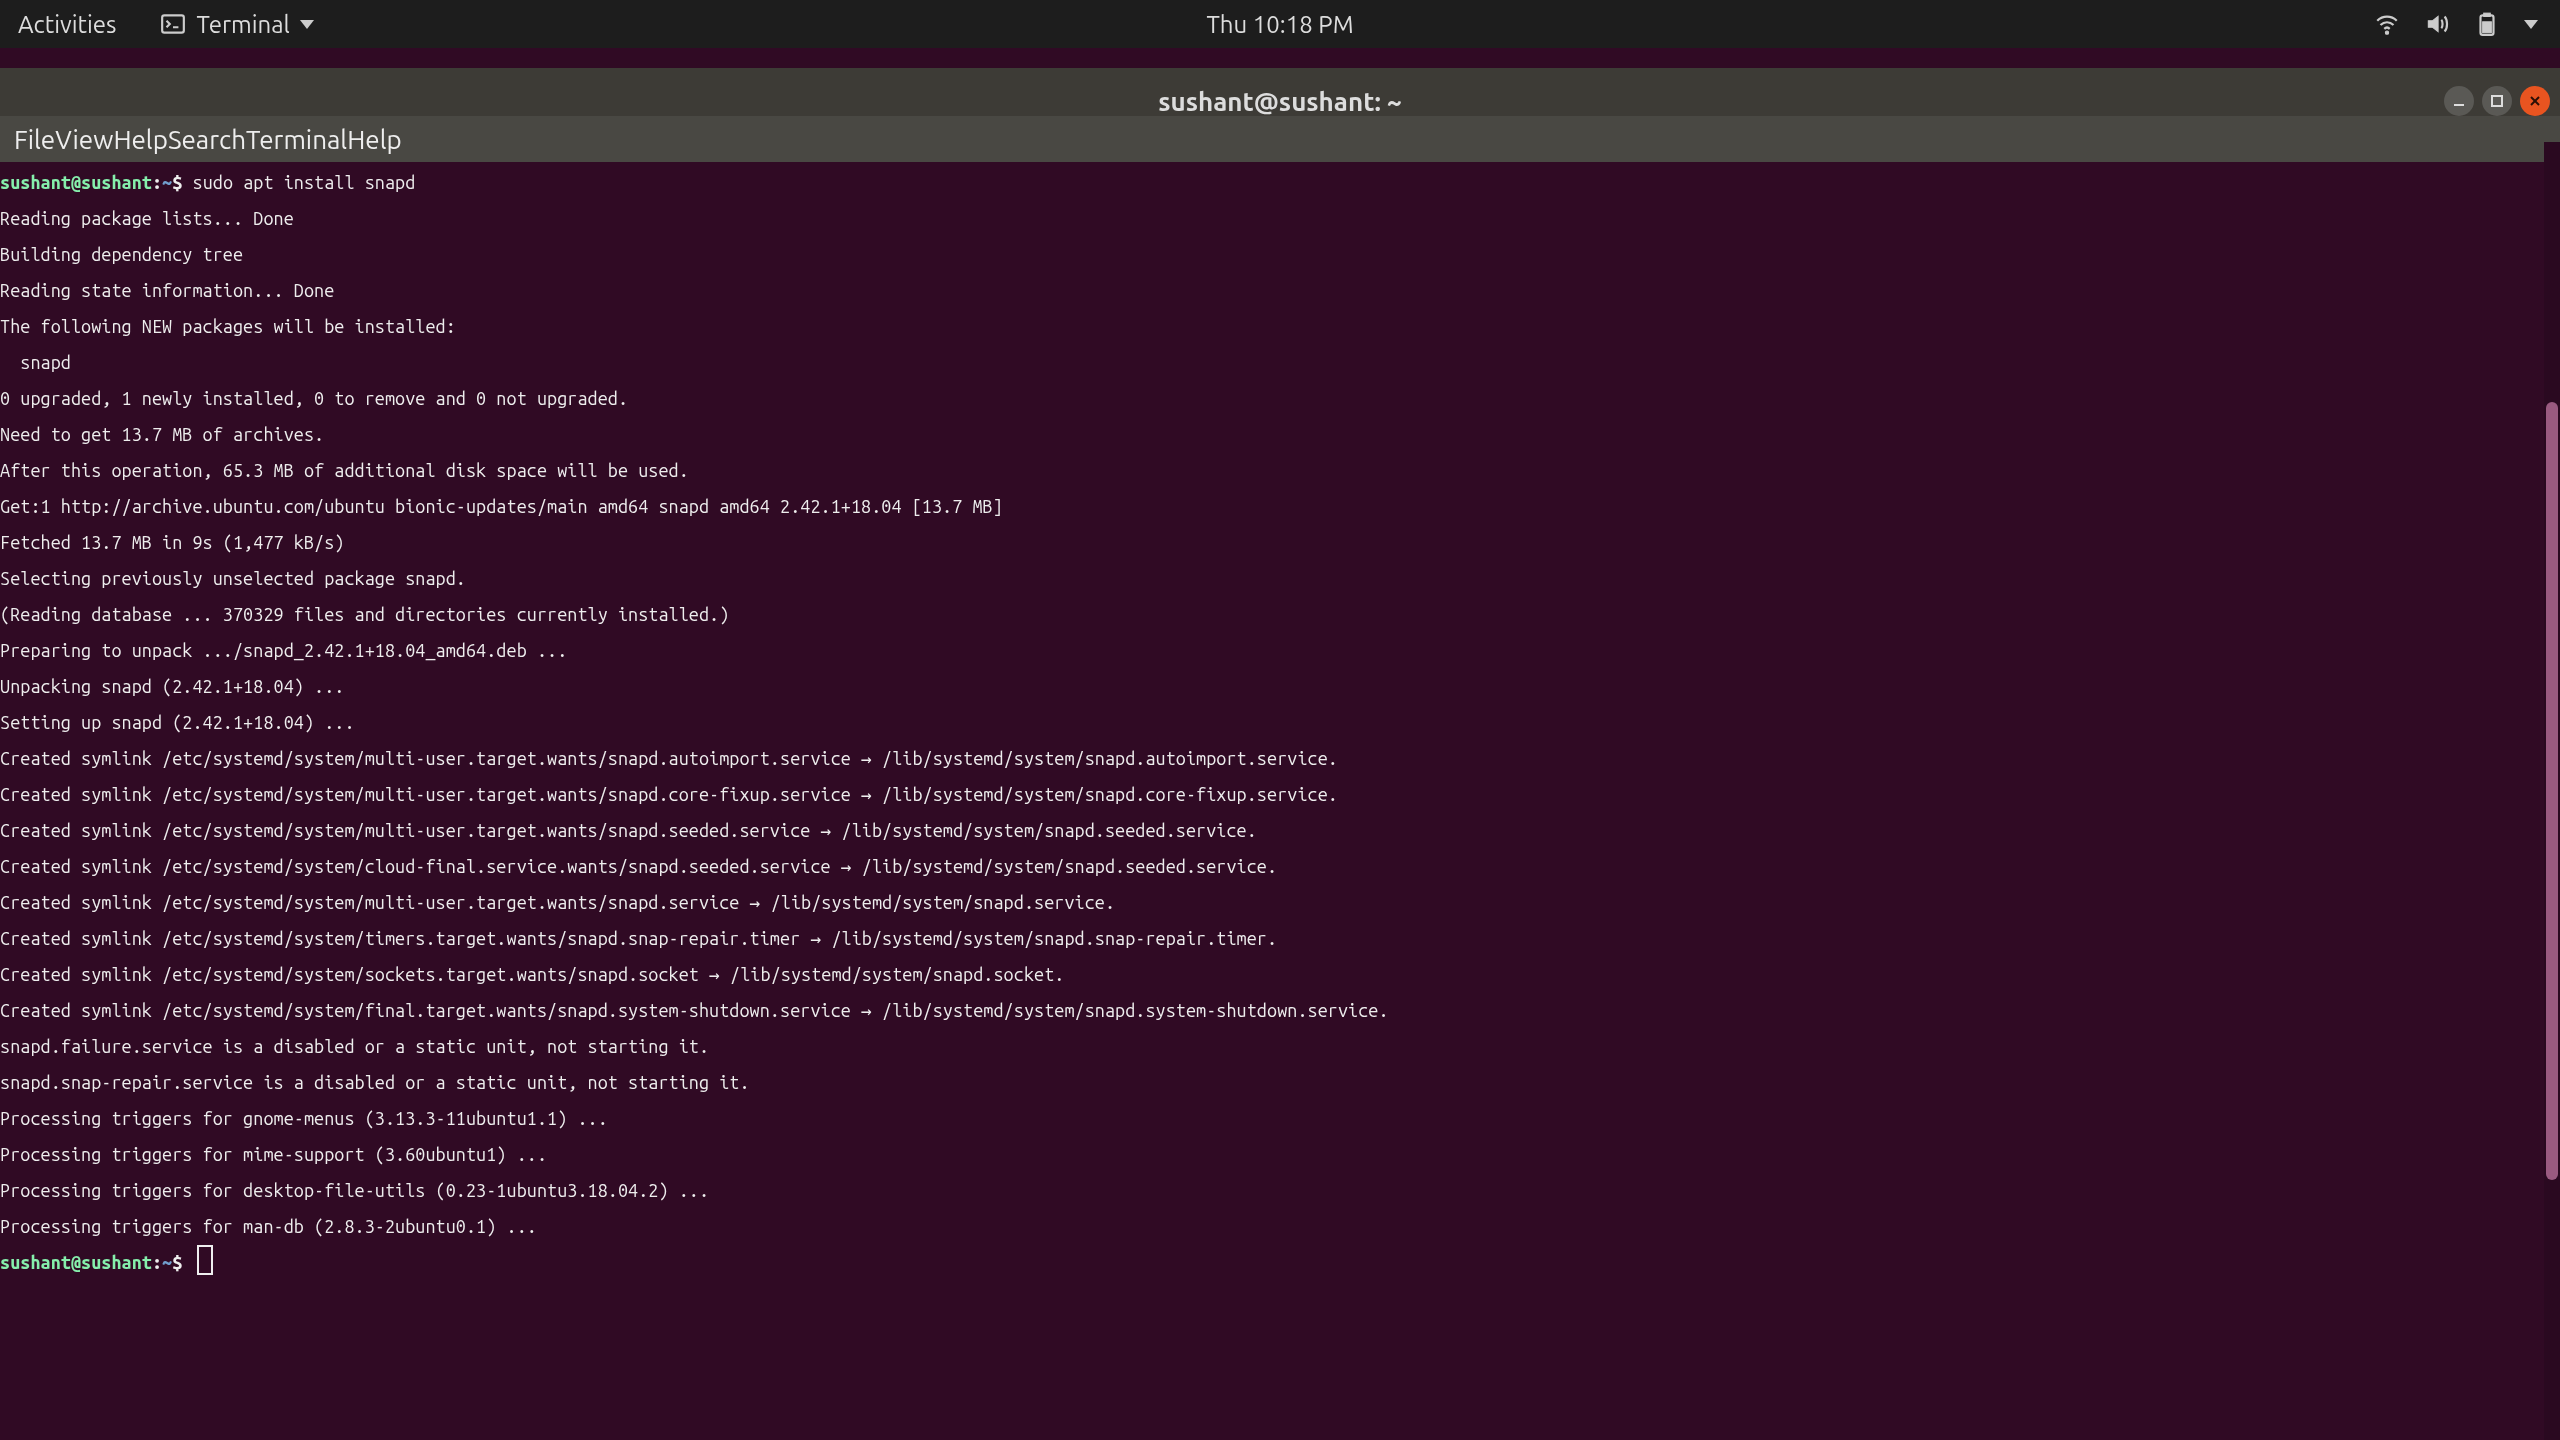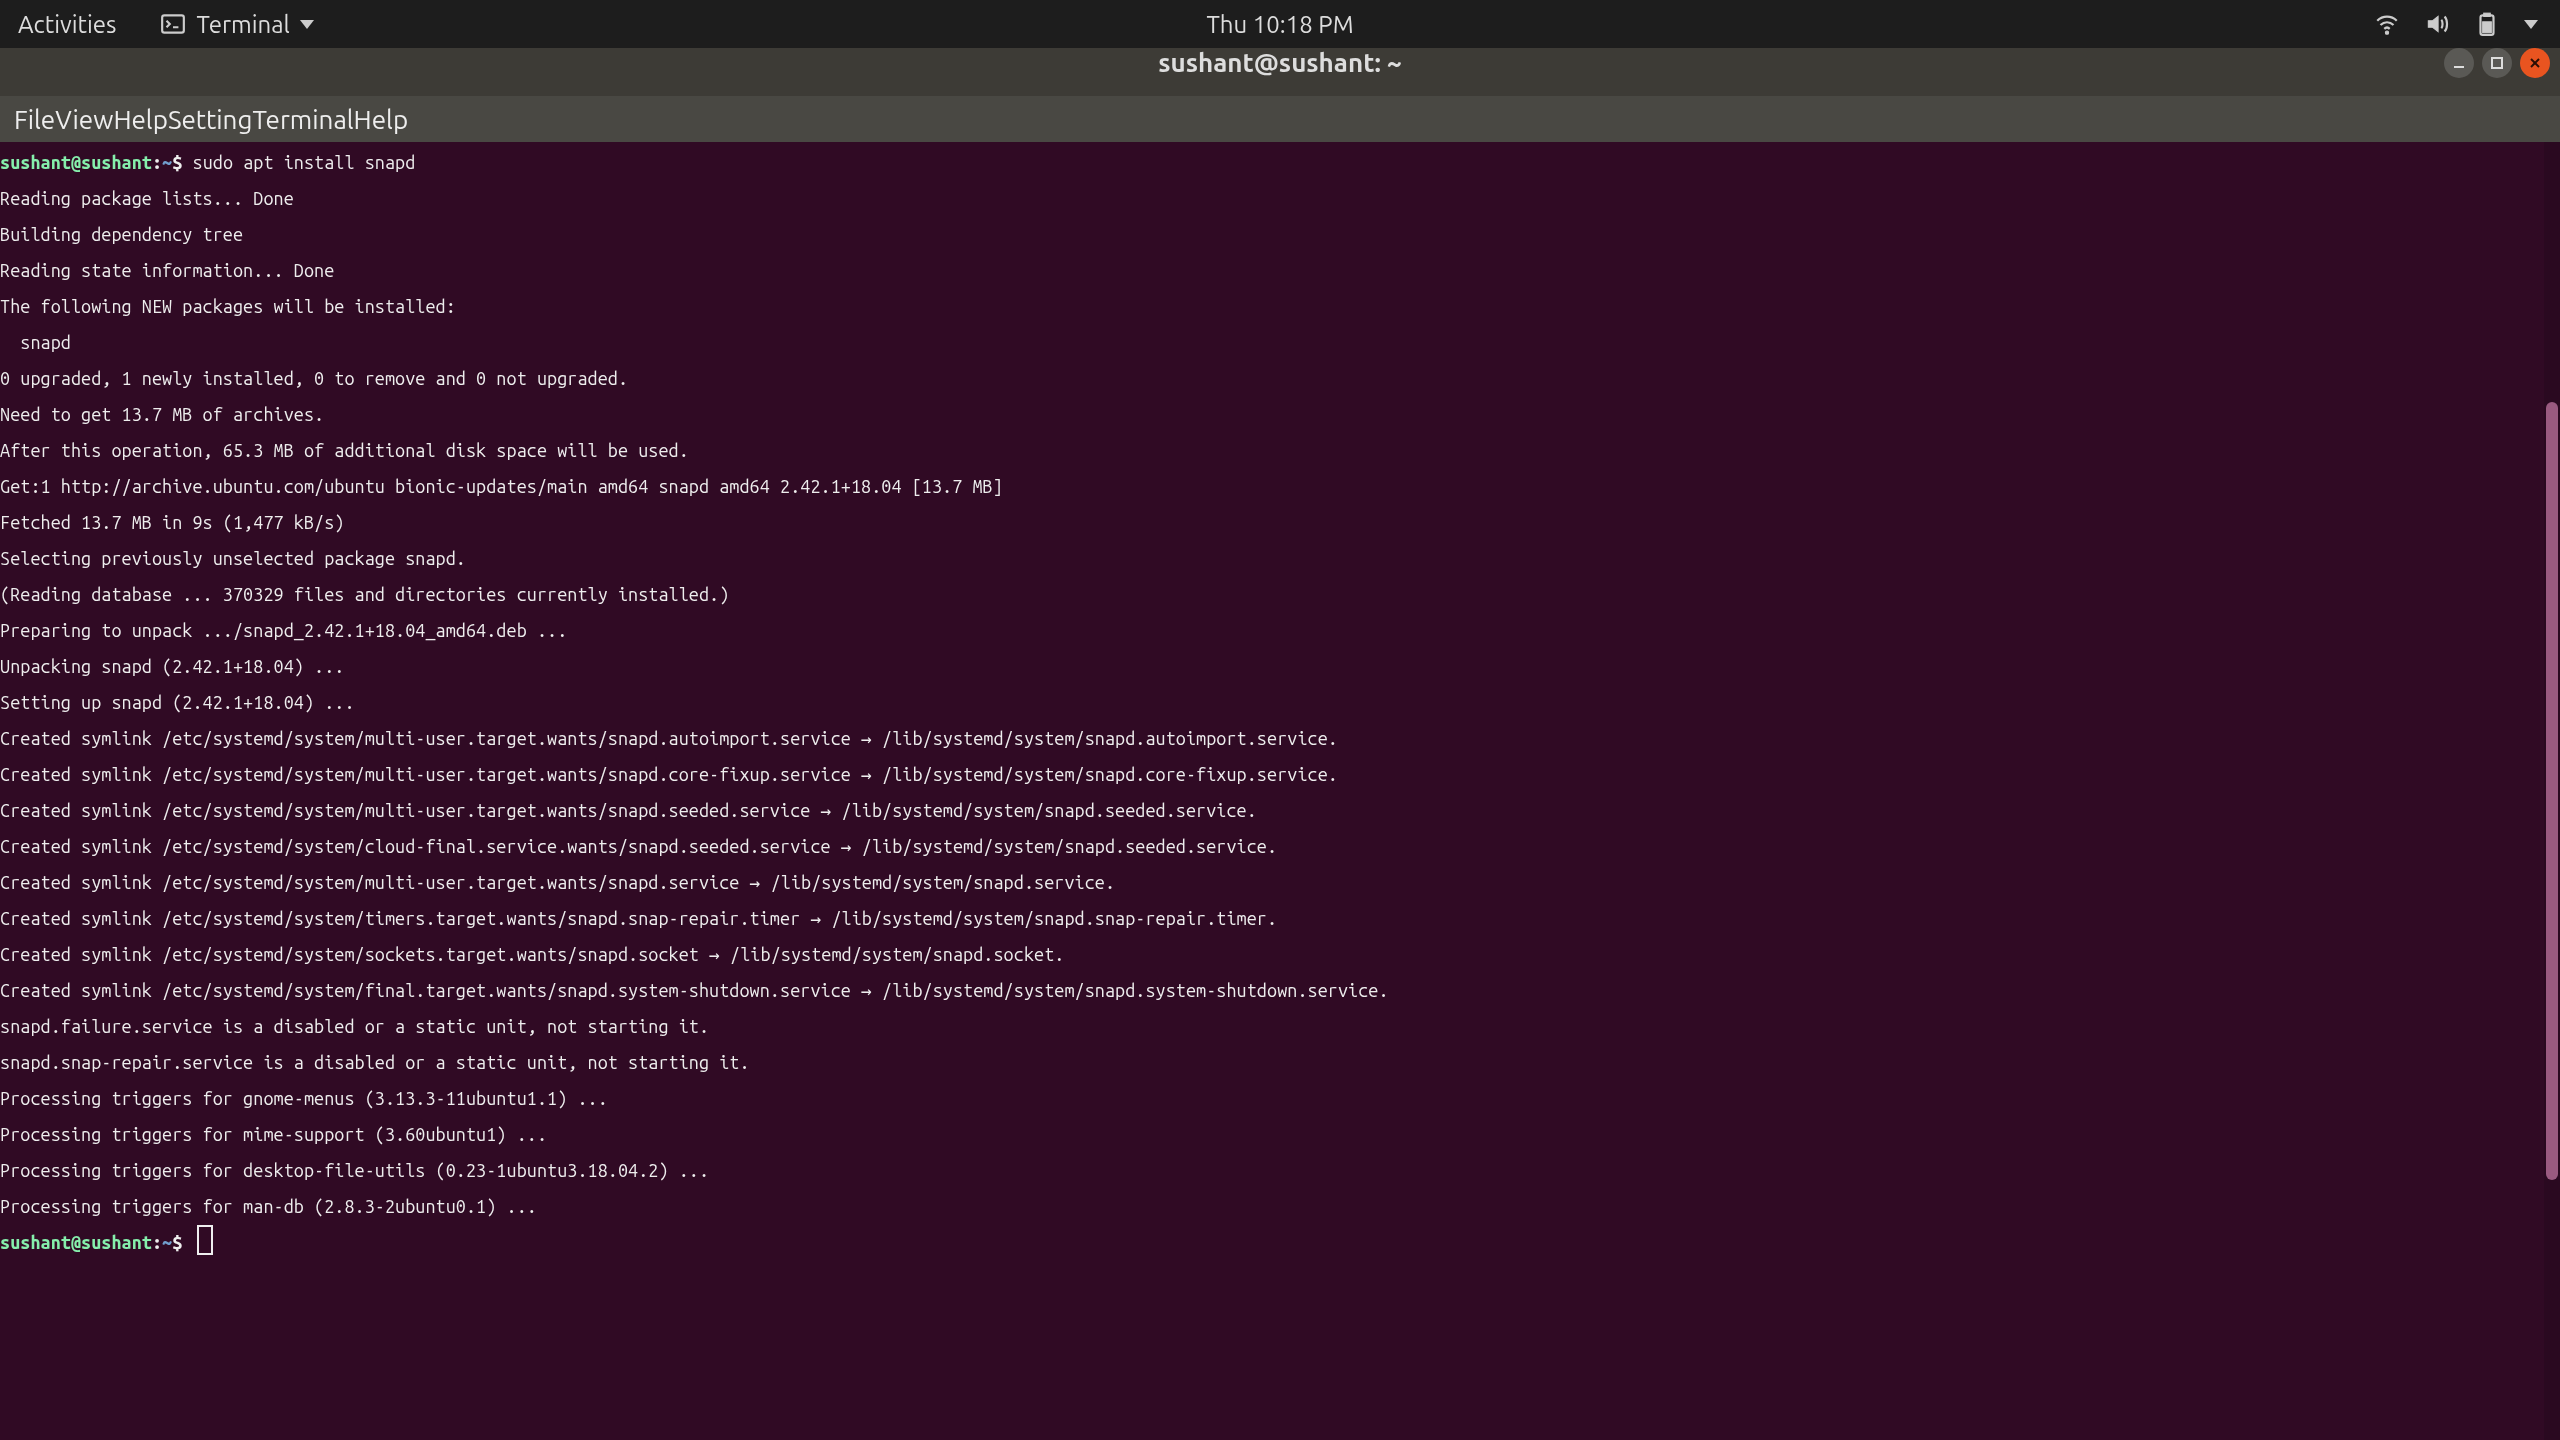--- a/index.html
+++ b/index.html
@@ -30,26 +30,27 @@
     border-right: 7px solid transparent;
     border-top: 9px solid #ccc;
     display: inline-block;
   }
   .icon-svg { width: 26px; height: 26px; fill: #ccc; stroke: #ccc; }
   .titlebar {
     height: 48px;
     background: #3d3b36;
     color: #ddd;
     display: flex;
-    align-items: flex-start;
+    align-items: flex-end;
     justify-content: center;
     position: relative;
     font-family: Ubuntu, "Noto Sans", sans-serif;
     font-size: 26px;
     font-weight: 600;
+    margin-top: 20px;
   }
   .win-controls {
     position: absolute;
     right: 10px;
     display: flex;
     gap: 8px;
   }
   .win-btn {
     width: 30px; height: 30px;
     border-radius: 50%;
@@ -161,21 +162,21 @@
           <line x1="11" y1="3" x2="3" y2="11" stroke="#2b0f05" stroke-width="2"></line>
         </svg>
     </div>
   </div>
 </div>
 
 <div class="menubar">
   <span>File</span>
   <span>View</span>
   <span>Help</span>
-  <span>Setting</span>
+  <span>Search</span>
   <span>Terminal</span>
   <span>Help</span>
 </div>
 
 <div class="term-body" id="term"><div><span class="prompt-user">sushant@sushant</span><span class="prompt-dollar">:</span><span class="prompt-path">~</span><span class="prompt-dollar">$ </span><span>sudo apt install snapd</span></div><div>Reading package lists... Done</div><div>Building dependency tree</div><div>Reading state information... Done</div><div>The following NEW packages will be installed:</div><div>  snapd</div><div>0 upgraded, 1 newly installed, 0 to remove and 0 not upgraded.</div><div>Need to get 13.7 MB of archives.</div><div>After this operation, 65.3 MB of additional disk space will be used.</div><div>Get:1 http://archive.ubuntu.com/ubuntu bionic-updates/main amd64 snapd amd64 2.42.1+18.04 [13.7 MB]</div><div>Fetched 13.7 MB in 9s (1,477 kB/s)</div><div>Selecting previously unselected package snapd.</div><div>(Reading database ... 370329 files and directories currently installed.)</div><div>Preparing to unpack .../snapd_2.42.1+18.04_amd64.deb ...</div><div>Unpacking snapd (2.42.1+18.04) ...</div><div>Setting up snapd (2.42.1+18.04) ...</div><div>Created symlink /etc/systemd/system/multi-user.target.wants/snapd.autoimport.service → /lib/systemd/system/snapd.autoimport.service.</div><div>Created symlink /etc/systemd/system/multi-user.target.wants/snapd.core-fixup.service → /lib/systemd/system/snapd.core-fixup.service.</div><div>Created symlink /etc/systemd/system/multi-user.target.wants/snapd.seeded.service → /lib/systemd/system/snapd.seeded.service.</div><div>Created symlink /etc/systemd/system/cloud-final.service.wants/snapd.seeded.service → /lib/systemd/system/snapd.seeded.service.</div><div>Created symlink /etc/systemd/system/multi-user.target.wants/snapd.service → /lib/systemd/system/snapd.service.</div><div>Created symlink /etc/systemd/system/timers.target.wants/snapd.snap-repair.timer → /lib/systemd/system/snapd.snap-repair.timer.</div><div>Created symlink /etc/systemd/system/sockets.target.wants/snapd.socket → /lib/systemd/system/snapd.socket.</div><div>Created symlink /etc/systemd/system/final.target.wants/snapd.system-shutdown.service → /lib/systemd/system/snapd.system-shutdown.service.</div><div>snapd.failure.service is a disabled or a static unit, not starting it.</div><div>snapd.snap-repair.service is a disabled or a static unit, not starting it.</div><div>Processing triggers for gnome-menus (3.13.3-11ubuntu1.1) ...</div><div>Processing triggers for mime-support (3.60ubuntu1) ...</div><div>Processing triggers for desktop-file-utils (0.23-1ubuntu3.18.04.2) ...</div><div>Processing triggers for man-db (2.8.3-2ubuntu0.1) ...</div><div><span class="prompt-user">sushant@sushant</span><span class="prompt-dollar">:</span><span class="prompt-path">~</span><span class="prompt-dollar">$ </span><span class="cursor"></span></div></div>
 
 <div class="scrollbar">
   <div class="scrollbar-thumb"></div>
 </div>
 

